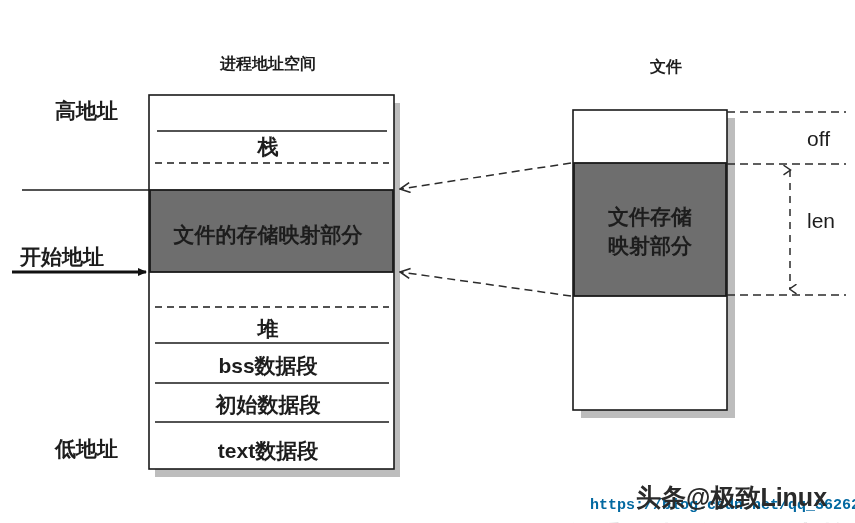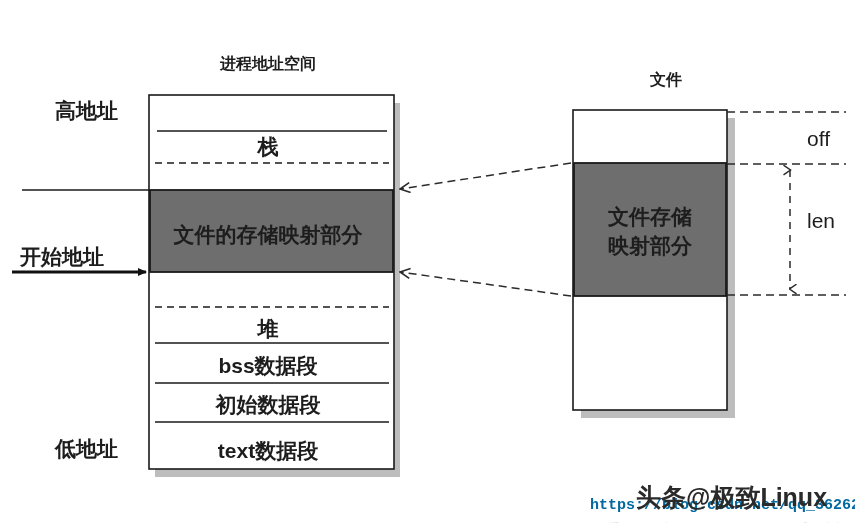--- a/index.html
+++ b/index.html
@@ -104,21 +104,21 @@
 
     <line x1="727" y1="112" x2="846" y2="112" stroke="#2b2b2b" stroke-width="1.5" stroke-dasharray="8 5"></line>
     <line x1="727" y1="164" x2="846" y2="164" stroke="#2b2b2b" stroke-width="1.5" stroke-dasharray="8 5"></line>
     <line x1="727" y1="295" x2="846" y2="295" stroke="#2b2b2b" stroke-width="1.5" stroke-dasharray="8 5"></line>
 
     <line x1="790" y1="170" x2="790" y2="289" stroke="#2b2b2b" stroke-width="1.5" stroke-dasharray="7 6" marker-start="url(#arrowUp)" marker-end="url(#arrowDn)"></line>
   </svg>
 
   <div class="lbl title ctr" style="left:268px;top:56px;">进程地址空间</div>
 
-  <div class="lbl title ctr" style="left:666px;top:72px;">文件</div>
+  <div class="lbl title ctr" style="left:666px;top:59px;">文件</div>
 
   <div class="lbl cn ctr" style="left:268px;top:136px;">栈</div>
 
   <div class="lbl cn ctr" style="left:268px;top:224px;">文件的存储映射部分</div>
 
   <div class="lbl cn ctr" style="left:268px;top:318px;">堆</div>
 
   <div class="lbl cn ctr" style="left:268px;top:355px;text-align:center;">bss数据段</div>
 
   <div class="lbl cn ctr" style="left:268px;top:394px;">初始数据段</div>

